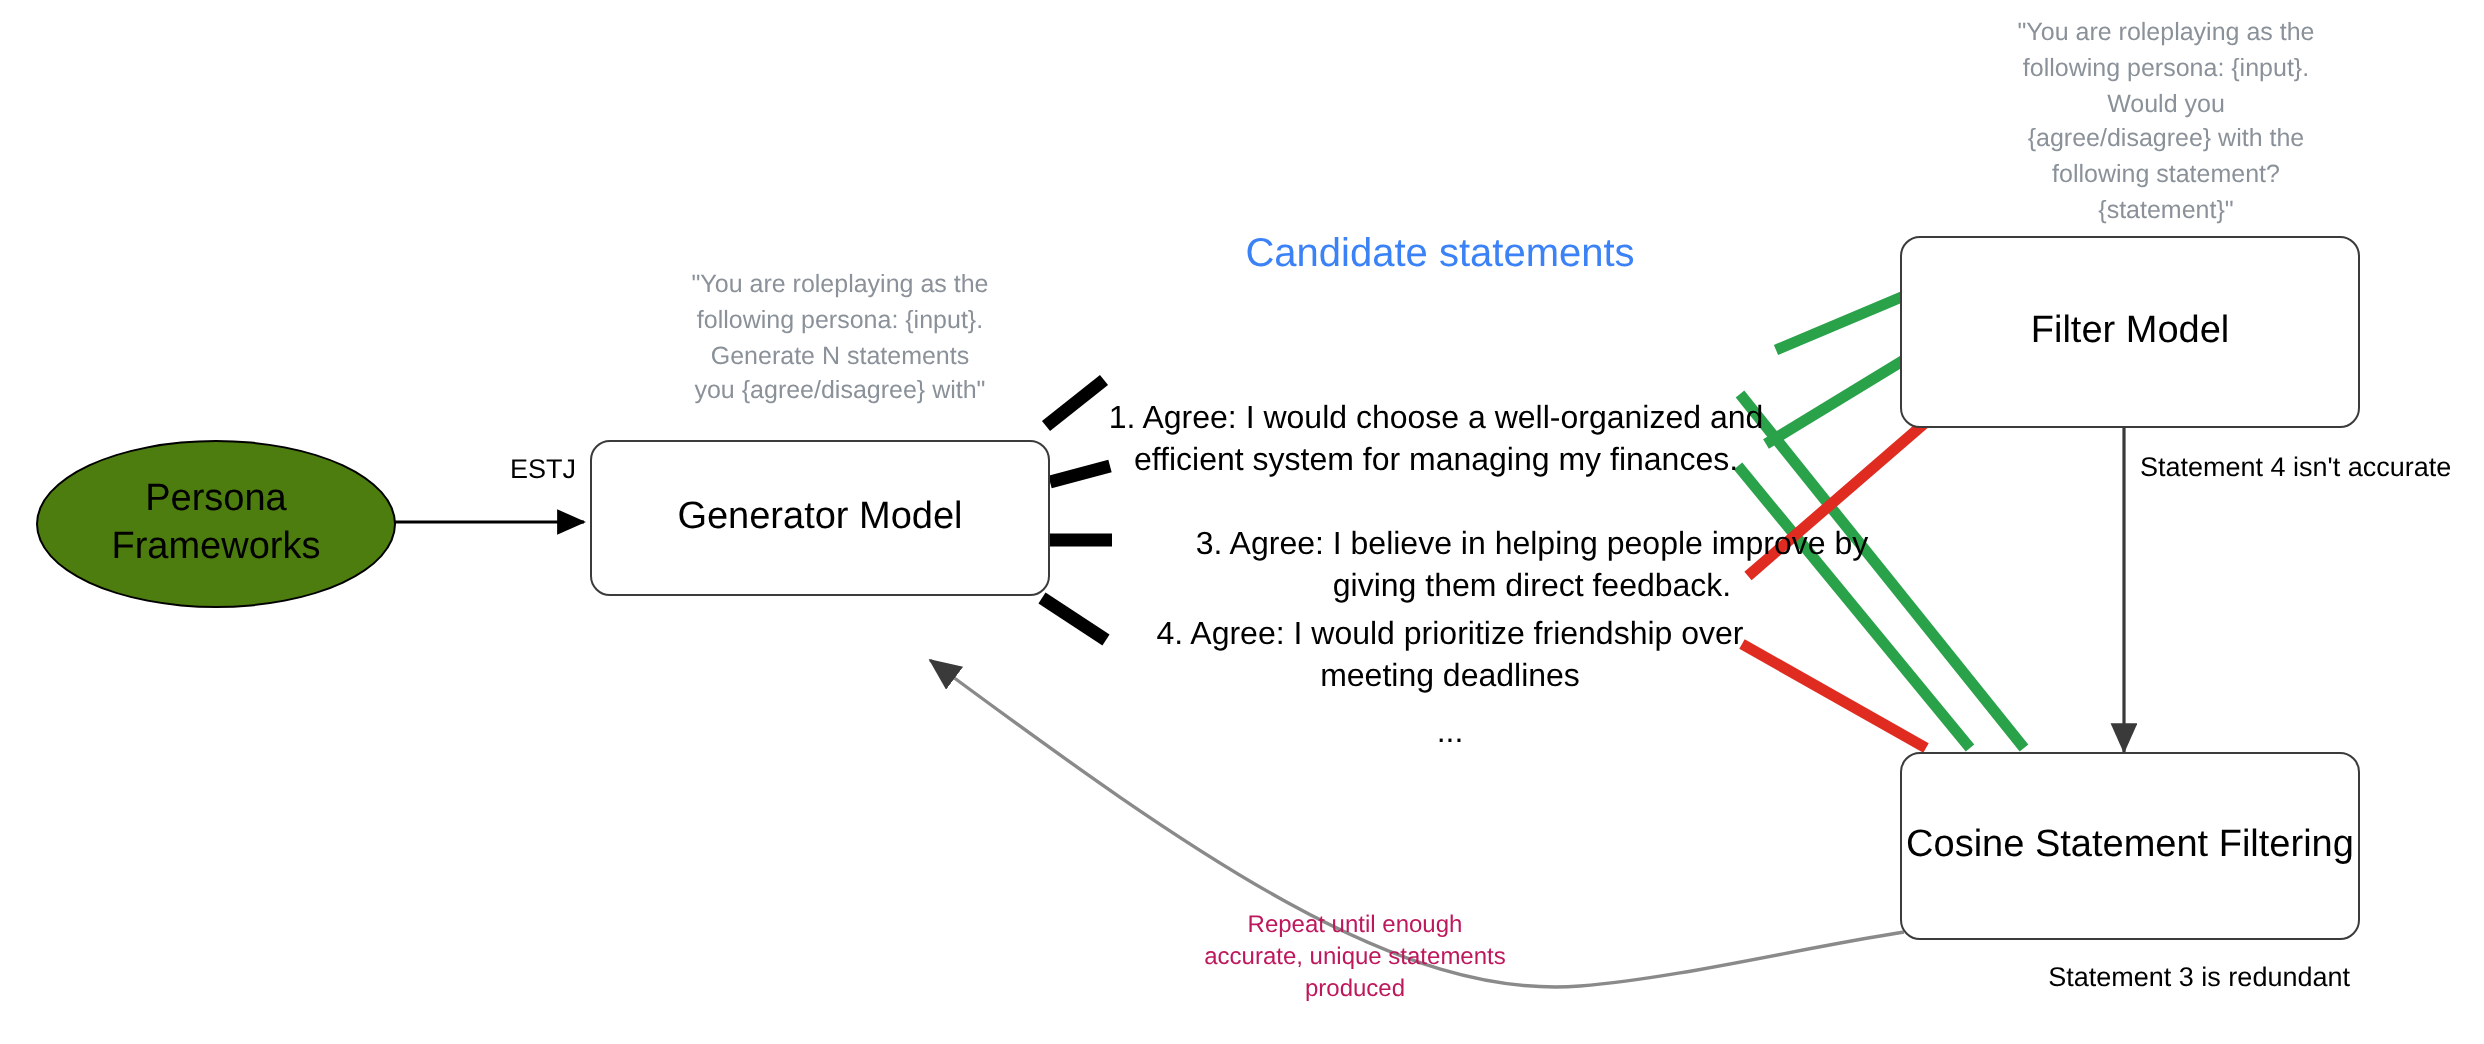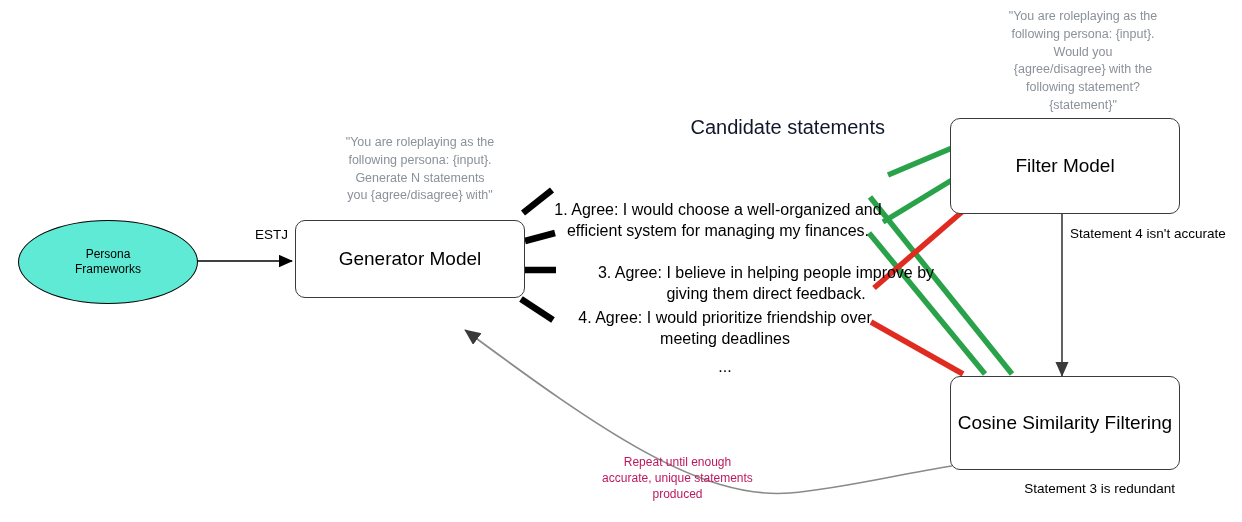--- a/index.html
+++ b/index.html
@@ -37,44 +37,44 @@
   .rounded-box {
     border: 1.4px solid #3b3b3b;
     border-radius: 10px;
     background: #ffffff;
     font-size: 19px;
     color: #000000;
   }
   .ellipse-node {
     border: 1.4px solid #000000;
     border-radius: 50%;
-    background: #5eead4;
-    font-size: 12px;
+    background: #4d7c0f;
+    font-size: 19px;
     line-height: 1.28;
     text-align: center;
   }
   .prompt-text {
     position: absolute;
     color: #8a9199;
     font-size: 12.5px;
     line-height: 1.42;
     text-align: center;
   }
   .edge-label {
     position: absolute;
     font-size: 13.5px;
     color: #000000;
     text-align: right;
     white-space: nowrap;
   }
   .section-title {
     position: absolute;
     font-size: 20px;
-    color: #0f172a;
-    text-align: right;
+    color: #3b82f6;
+    text-align: center;
     white-space: nowrap;
   }
   .statement {
     position: absolute;
     font-size: 16px;
     line-height: 1.32;
     color: #000000;
     text-align: center;
   }
   .ellipsis-mark {
@@ -177,21 +177,21 @@
     <div>{statement}"</div>
   </div>
 
   <div class="node rounded-box" style="left:950px; top:118px; width:230px; height:96px;">
     <span>Filter Model</span>
   </div>
 
   <div class="edge-label" style="left:1070px; top:226px; width:200px; text-align:left;">Statement 4 isn't accurate</div>
 
   <div class="node rounded-box" style="left:950px; top:376px; width:230px; height:94px;">
-    <span>Cosine Similarity Filtering</span>
+    <span>Cosine Statement Filtering</span>
   </div>
 
   <div class="edge-label" style="left:955px; top:481px; width:220px;">Statement 3 is redundant</div>
 
   <div class="caption" style="left:570px; top:455px; width:215px;">
     <div>Repeat until enough</div>
     <div>accurate, unique statements</div>
     <div>produced</div>
   </div>
 

